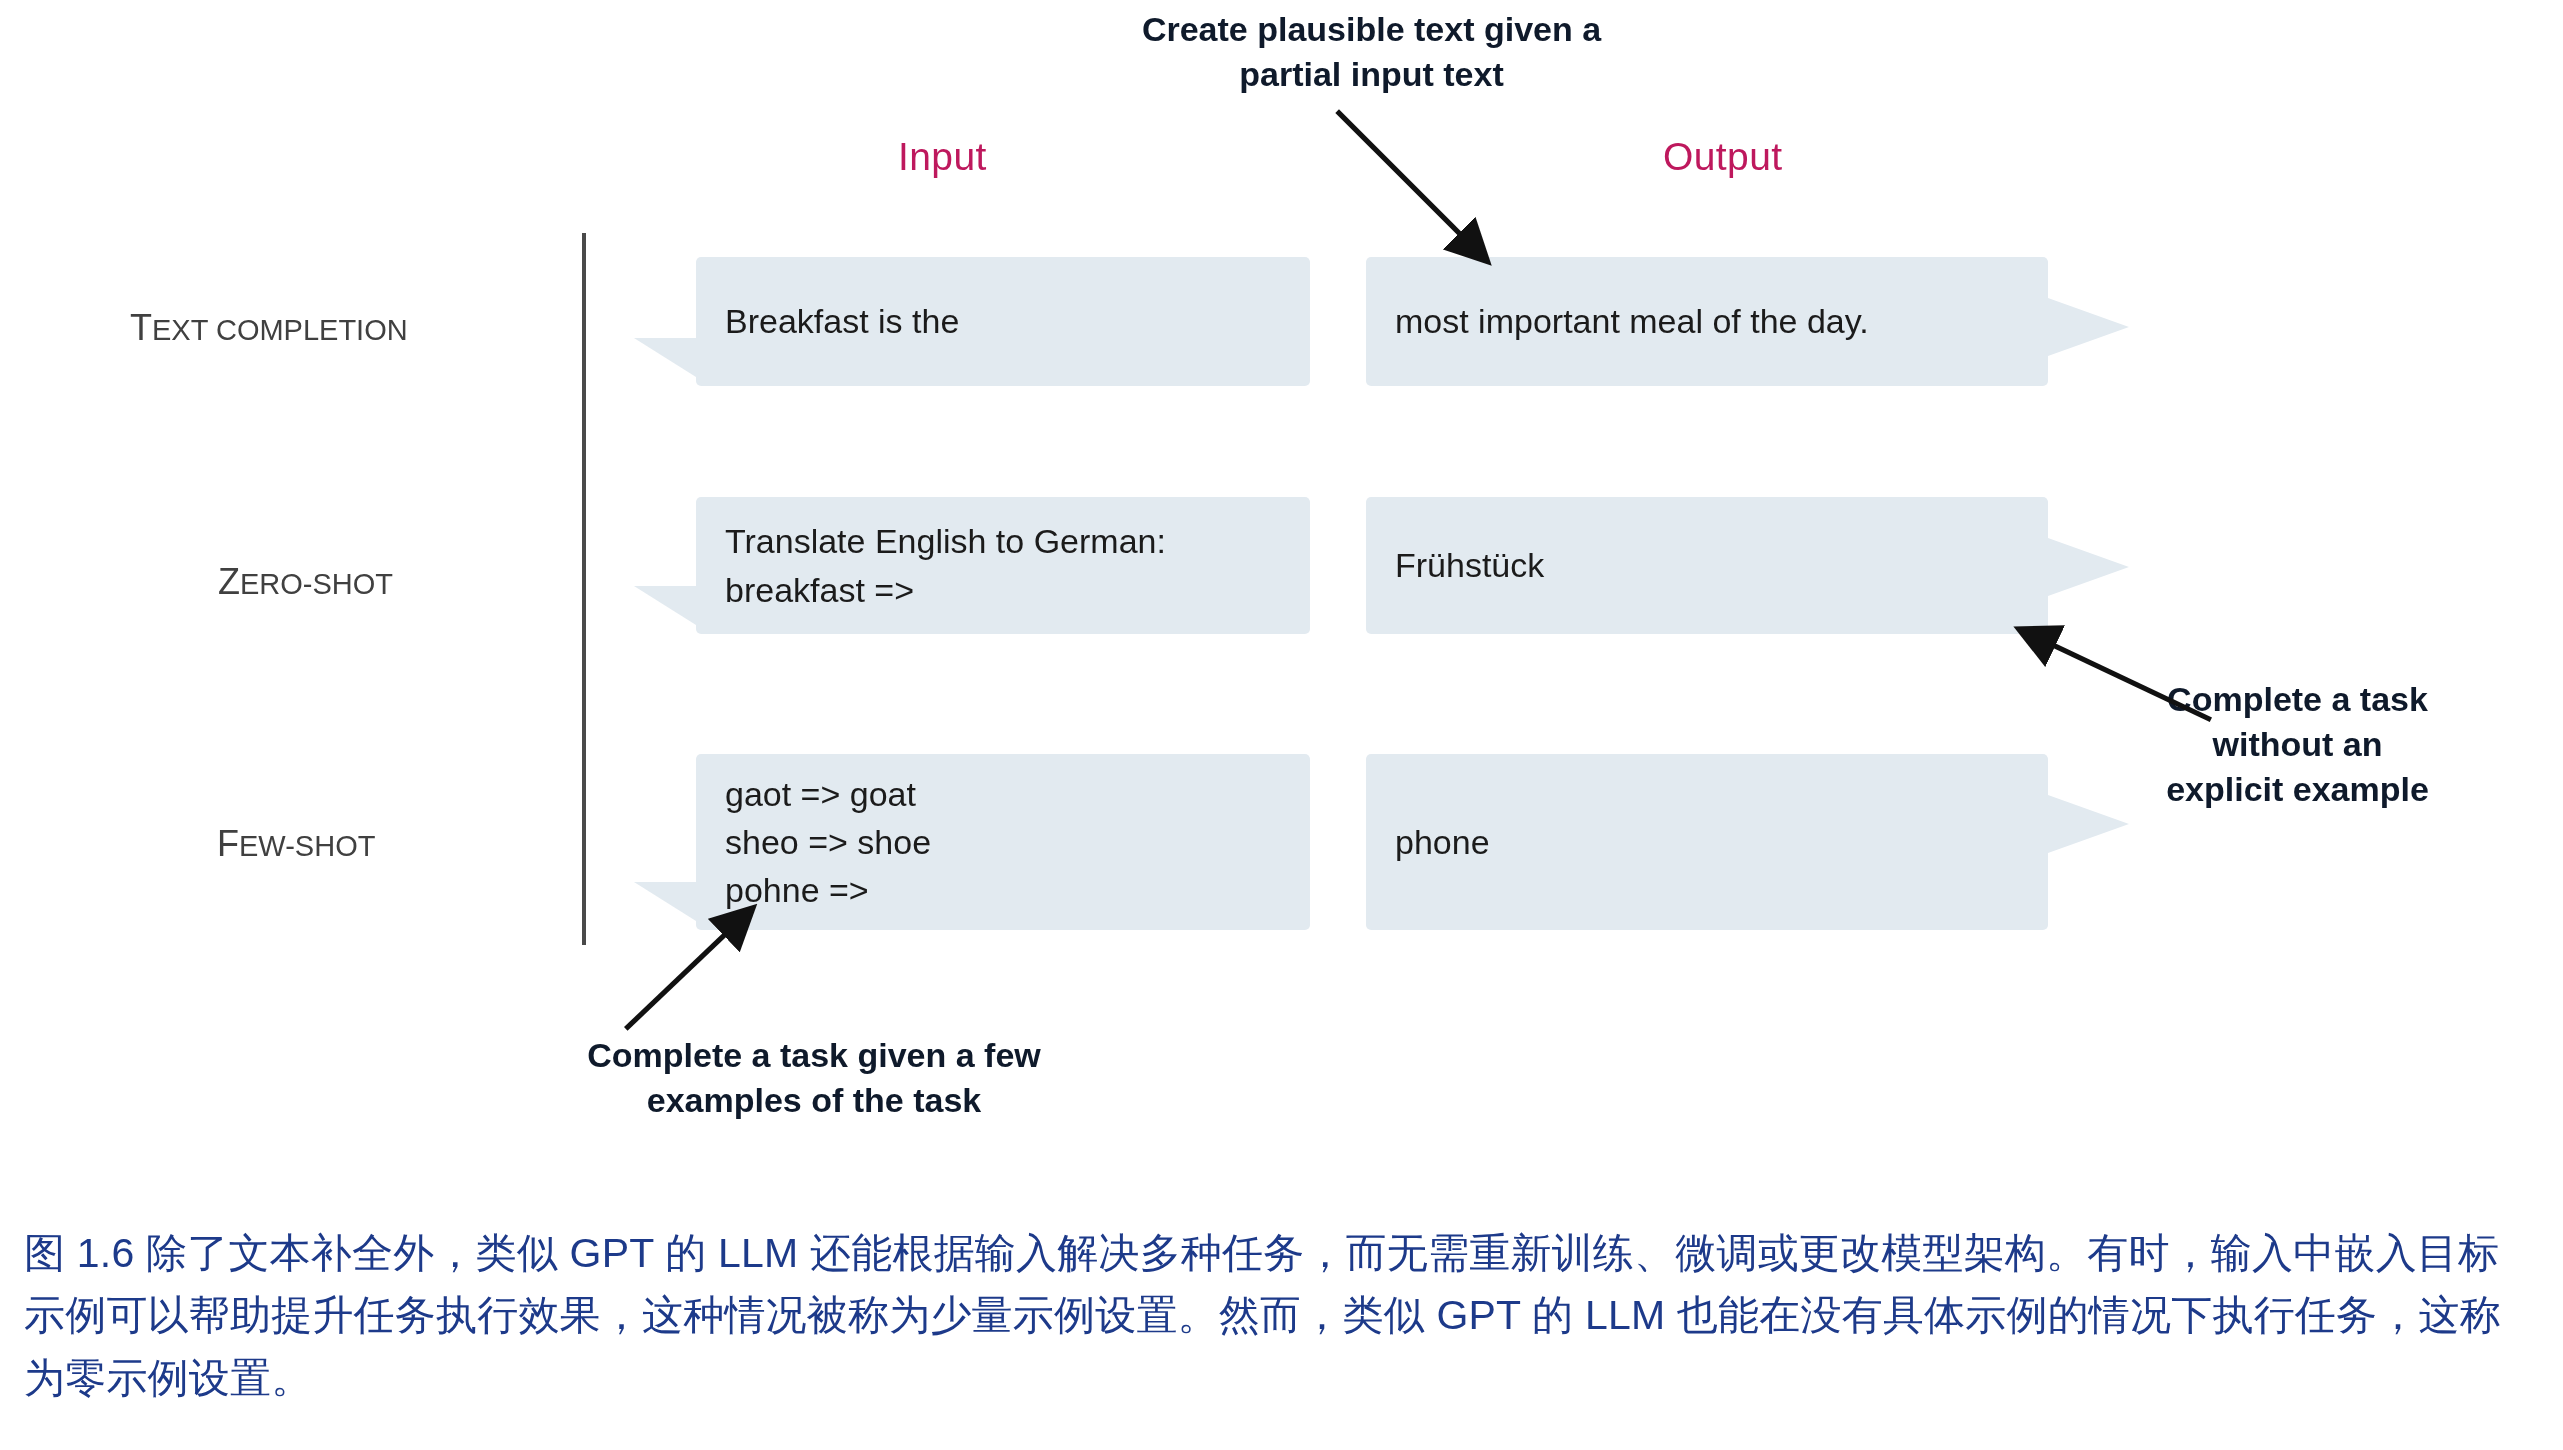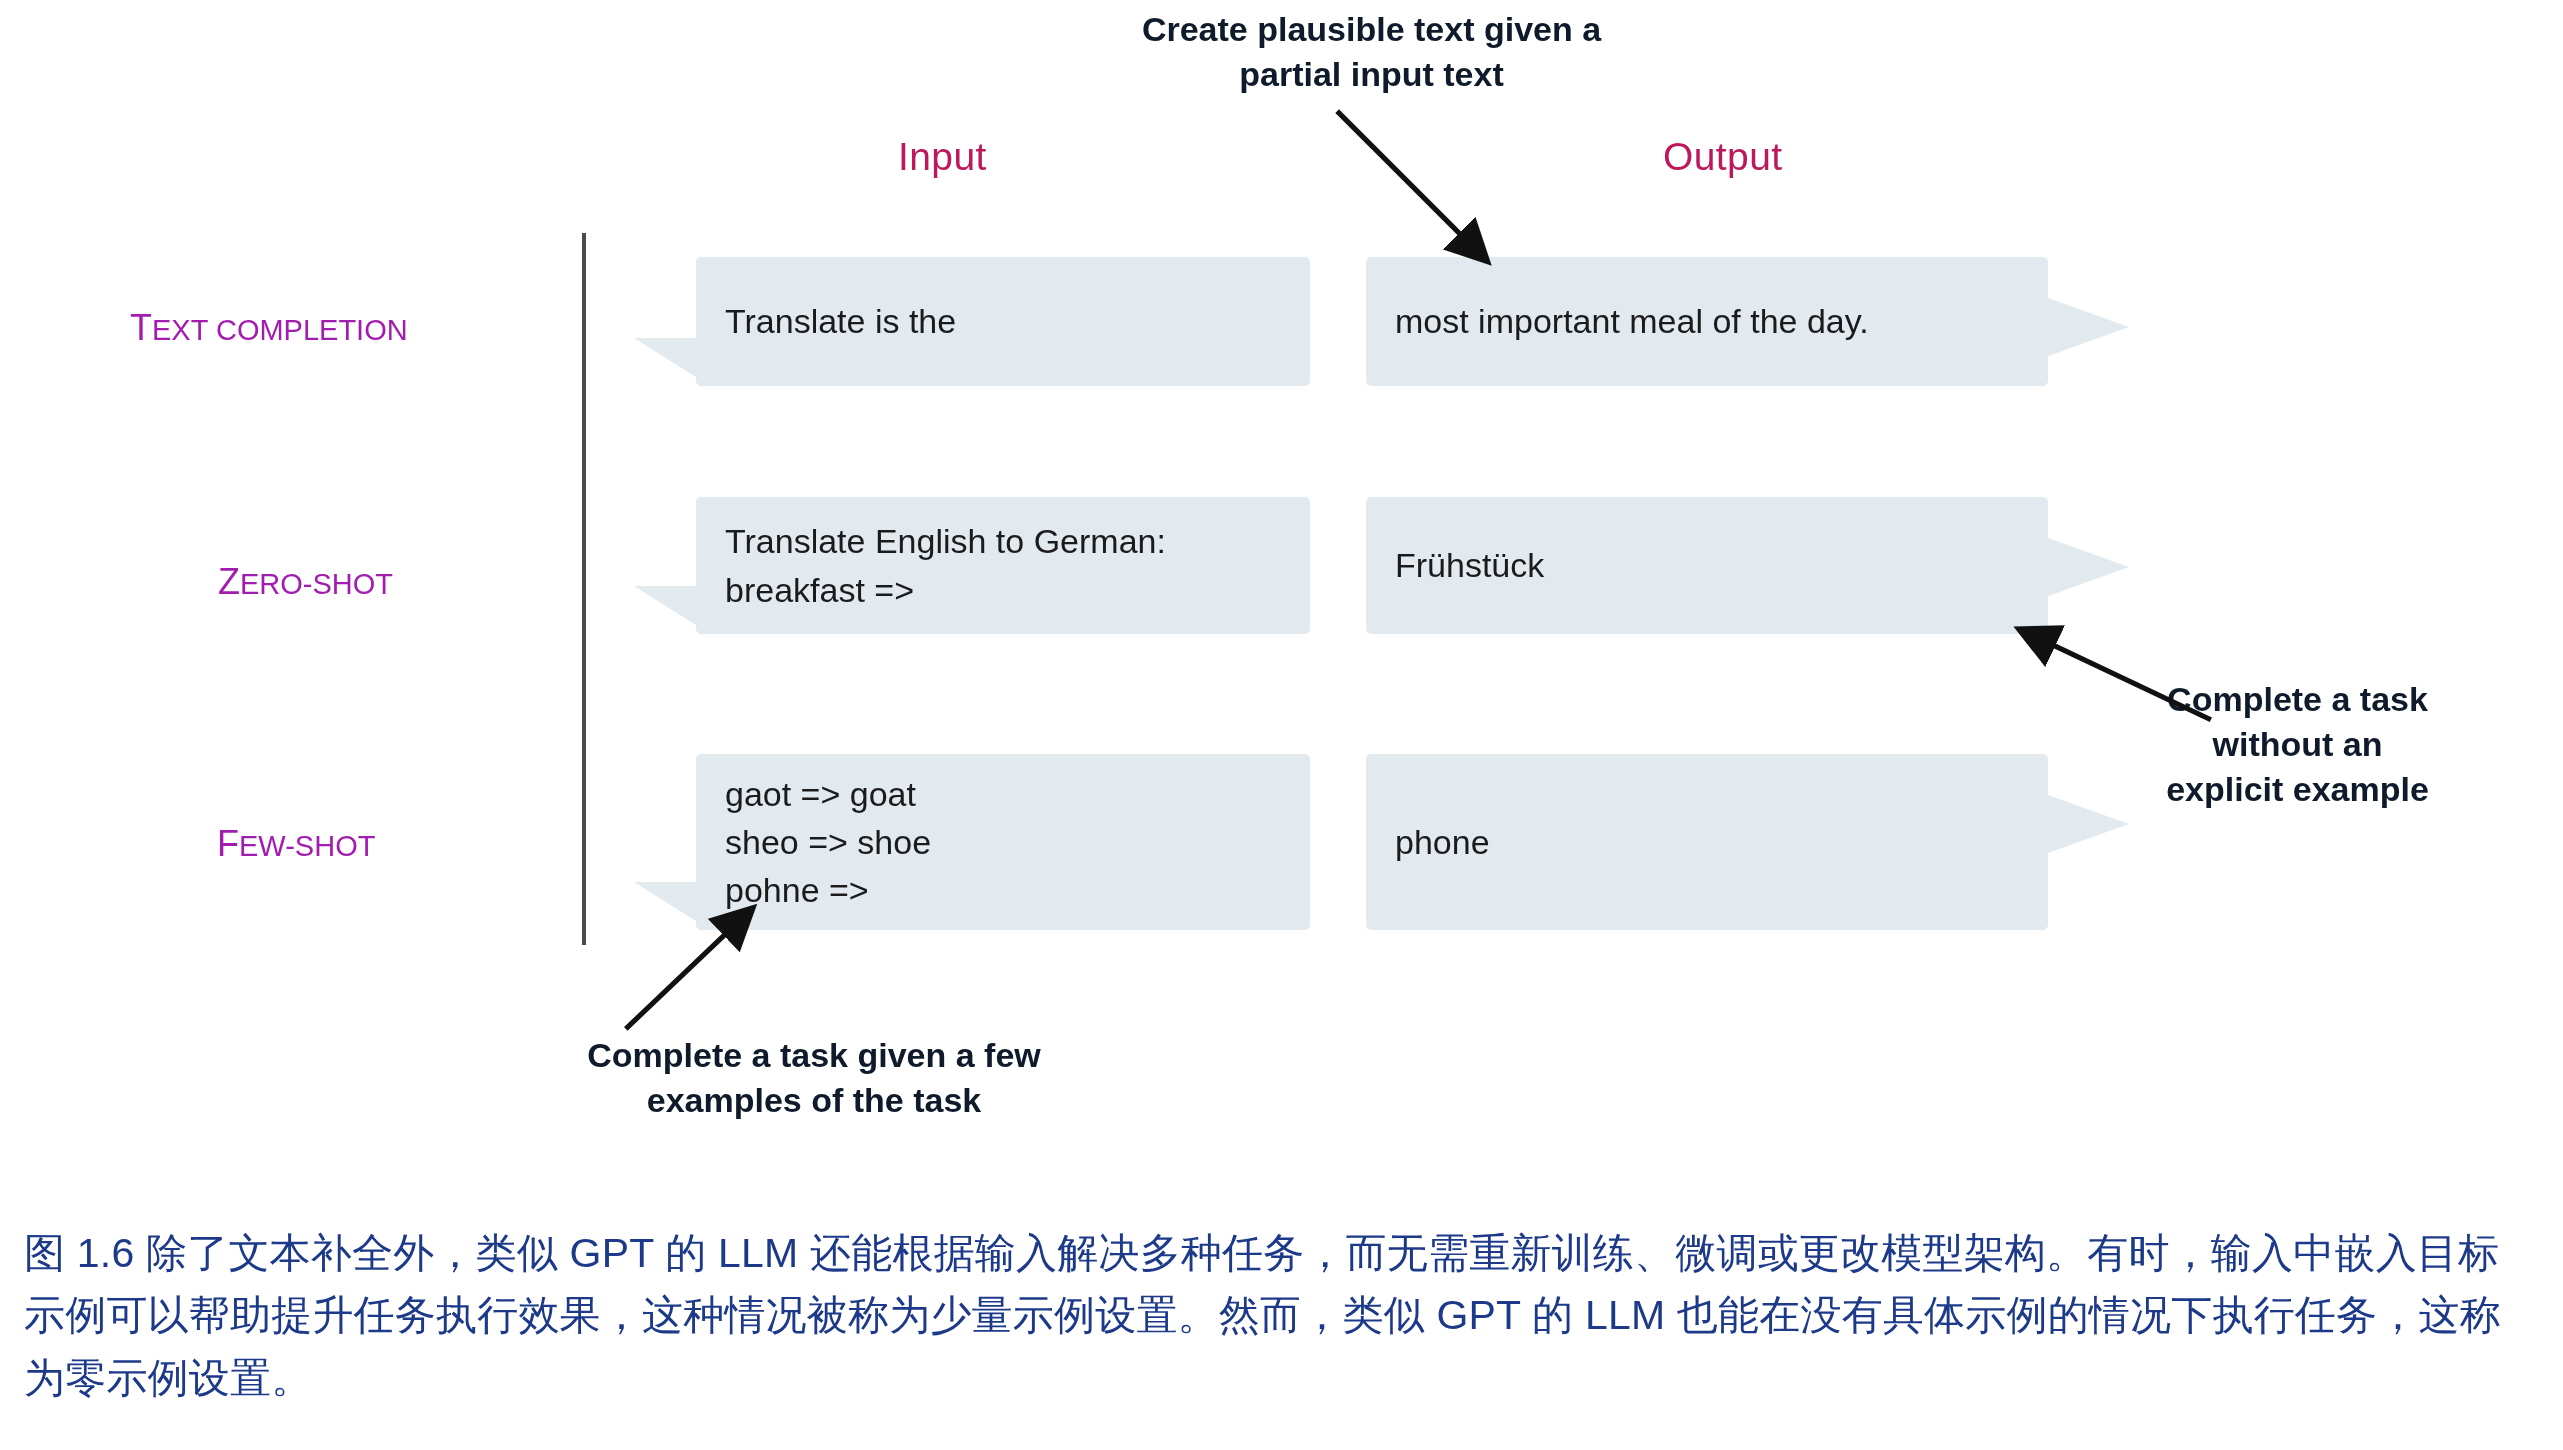--- a/index.html
+++ b/index.html
@@ -40,21 +40,21 @@
     left: 582px;
     top: 233px;
     width: 4.3px;
     height: 712px;
     background: #4a4a4a;
   }
 
   
   .row-label {
     position: absolute;
-    color: #a21caf;
+    color: #404040;
     font-family: "Liberation Sans", sans-serif;
     white-space: nowrap;
   }
   .row-label .big {
     font-size: 36px;
   }
   .row-label .small {
     font-size: 29px;
   }
   #row-label-0 { left: 130px; top: 307px; }
@@ -155,21 +155,21 @@
     <span class="big">T</span><span class="small">EXT COMPLETION</span>
   </div>
   <div class="row-label" id="row-label-1">
     <span class="big">Z</span><span class="small">ERO-SHOT</span>
   </div>
   <div class="row-label" id="row-label-2">
     <span class="big">F</span><span class="small">EW-SHOT</span>
   </div>
 
   <div class="bubble tail-left" id="bubble-in-0">
-    <span class="bubble-text">Translate is the</span>
+    <span class="bubble-text">Breakfast is the</span>
   </div>
   <div class="bubble tail-right" id="bubble-out-0">
     <span class="bubble-text">most important meal of the day.</span>
   </div>
 
   <div class="bubble tail-left" id="bubble-in-1">
     <span class="bubble-text">Translate English to German:
 breakfast =&gt;</span>
   </div>
   <div class="bubble tail-right" id="bubble-out-1">

